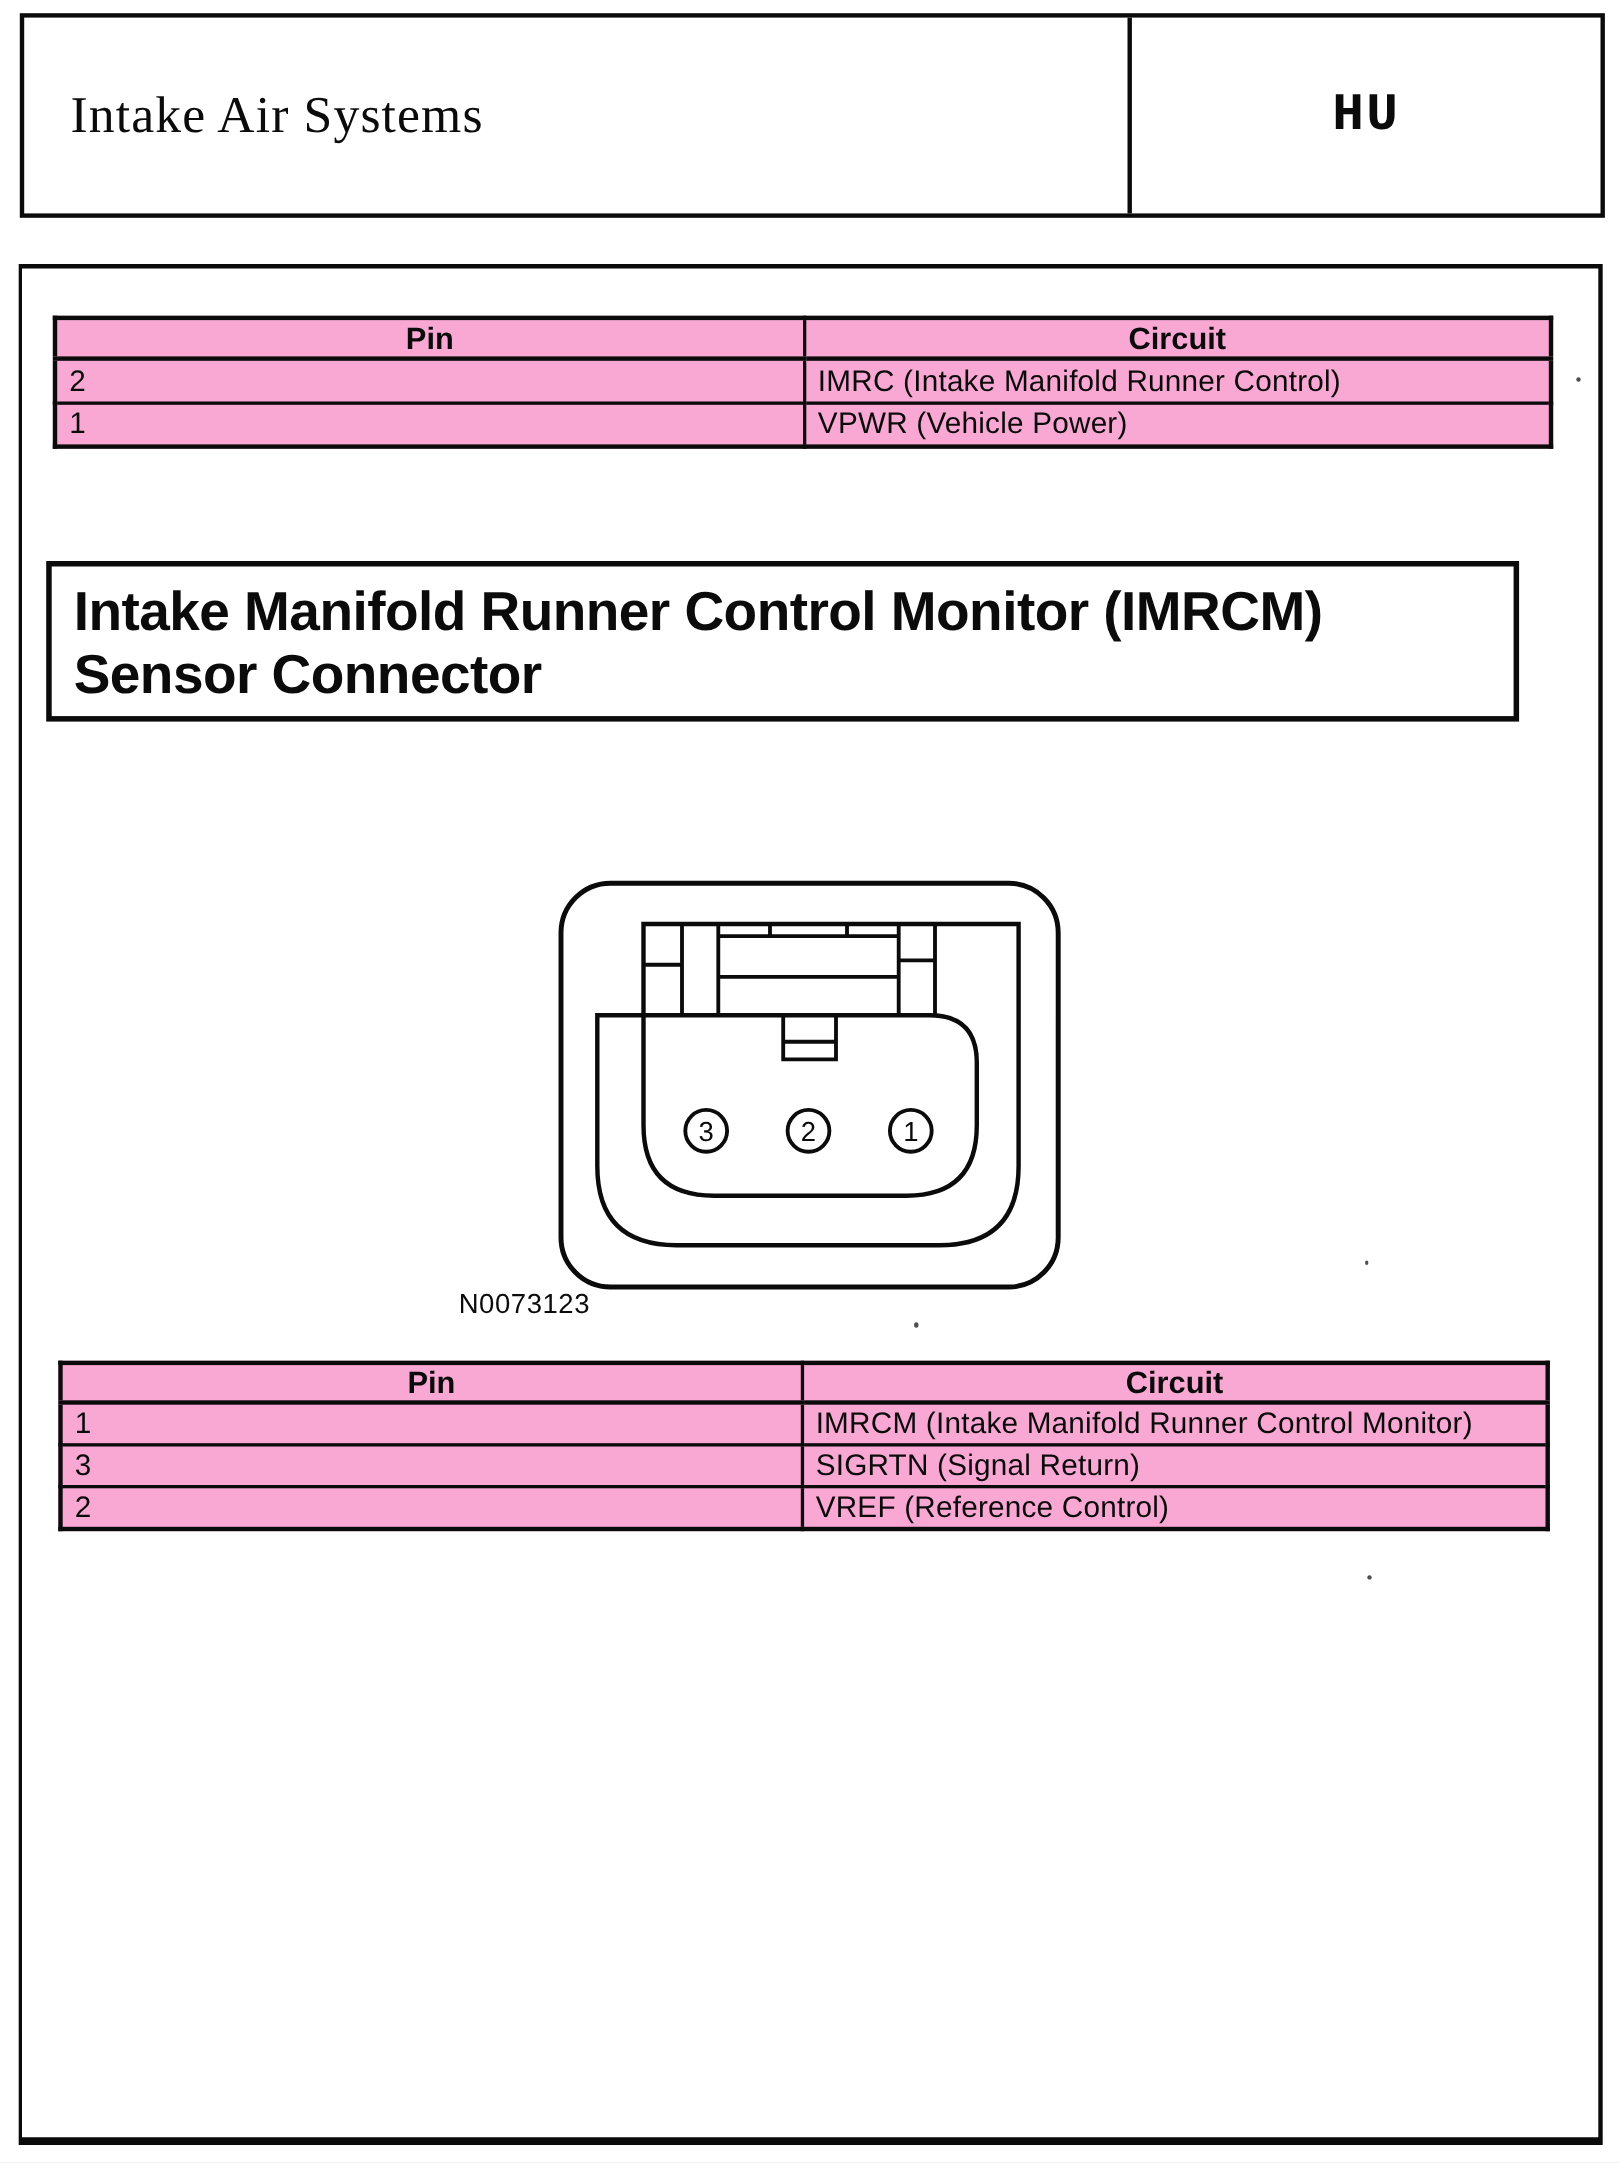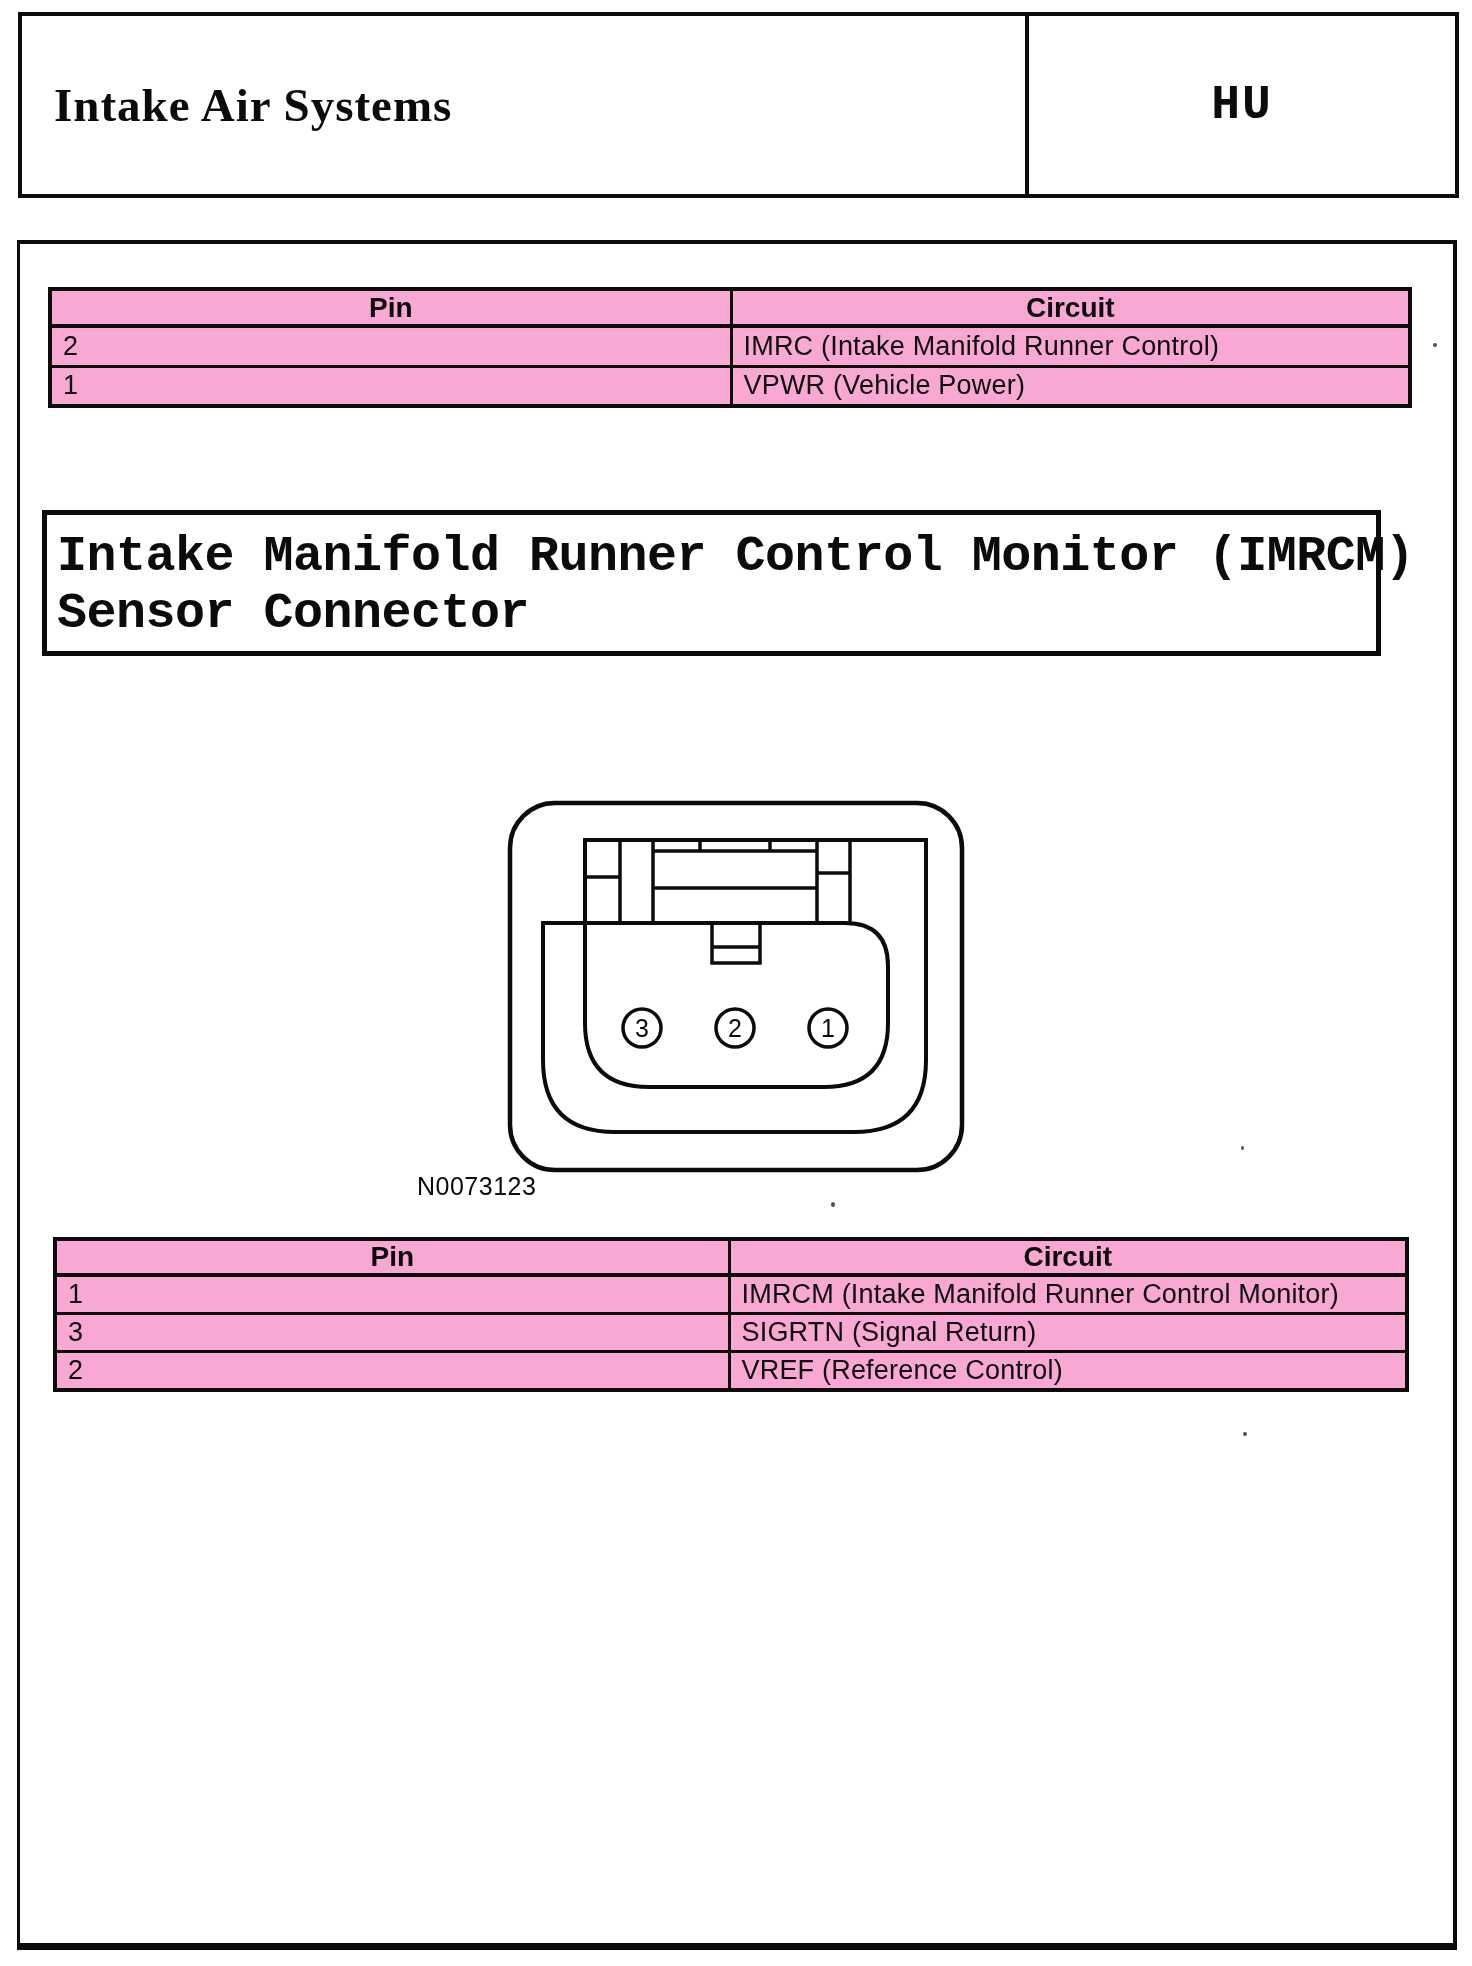--- a/index.html
+++ b/index.html
@@ -7,22 +7,22 @@
     position:relative;width:1472px;height:1966px;background:#ffffff;
     font-family:"Liberation Sans",sans-serif;color:#0b0b0b;overflow:hidden;
   }
   
   .run-head{
     position:absolute;left:18px;top:12px;width:1441px;height:186px;
     border:4px solid #0b0b0b;box-sizing:border-box;display:flex;
   }
   .run-head-left{
     flex:1;display:flex;align-items:center;
-    font-family:"Liberation Serif",serif;font-weight:bold;
-    font-size:47px;letter-spacing:1px;padding-left:32px;
+    font-family:"Liberation Serif",serif;font-weight:normal;
+    font-size:47px;letter-spacing:1px;padding-left:42px;
   }
   .run-head-right{
     width:430px;border-left:4px solid #0b0b0b;box-sizing:border-box;
     display:flex;align-items:center;justify-content:center;
     font-family:Liberation Mono, monospace;font-weight:bold;
     font-size:48px;letter-spacing:2px;
   }
   
   .content-box{
     position:absolute;left:17px;top:240px;width:1440px;height:1710px;
@@ -49,24 +49,23 @@
   #table1{left:48px;top:287px;width:1360px;}
   #table1 col.c-pin{width:681px;} #table1 col.c-circuit{width:679px;}
   #table1 tr.hdr{height:37px;} #table1 tr.row{height:40px;}
   #table2{left:53px;top:1237px;width:1352px;}
   #table2 col.c-pin{width:674px;} #table2 col.c-circuit{width:678px;}
   #table2 tr.hdr{height:36px;} #table2 tr.row{height:38px;}
   
   .section-heading{
     position:absolute;left:42px;top:510px;width:1339px;height:146px;
     box-sizing:border-box;border:5px solid #0b0b0b;background:#fff;
-    padding:13px 0 0 10px;
+    padding:13px 0 0 20px;
     font-size:50px;font-weight:bold;line-height:57px;letter-spacing:-.5px;
     white-space:nowrap;
-    font-family:Liberation Mono, monospace;
   }
   
   .body-text{
     position:absolute;left:53px;top:721px;font-size:28px;letter-spacing:.2px;
   }
   
   .connector-svg{position:absolute;left:400px;top:795px;}
   .figure-label{
     position:absolute;left:417px;top:1172px;font-size:25px;letter-spacing:.5px;
   }

